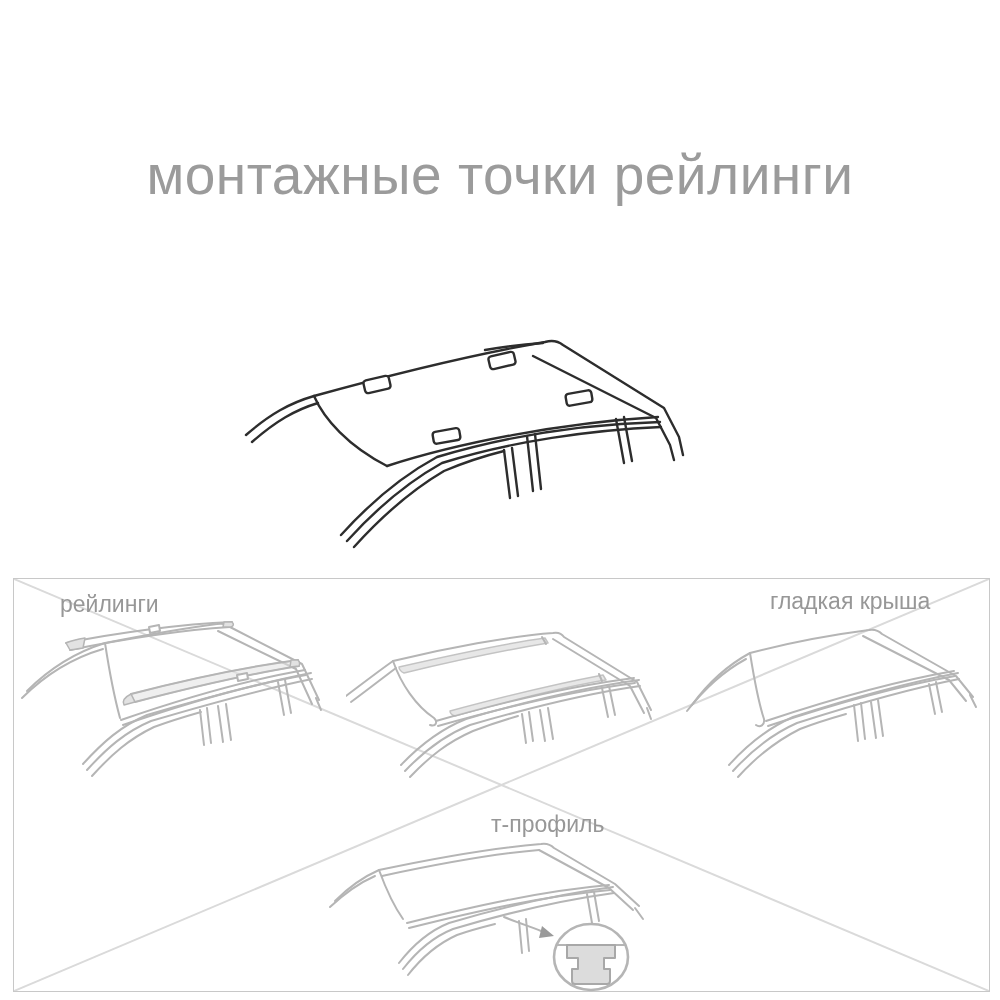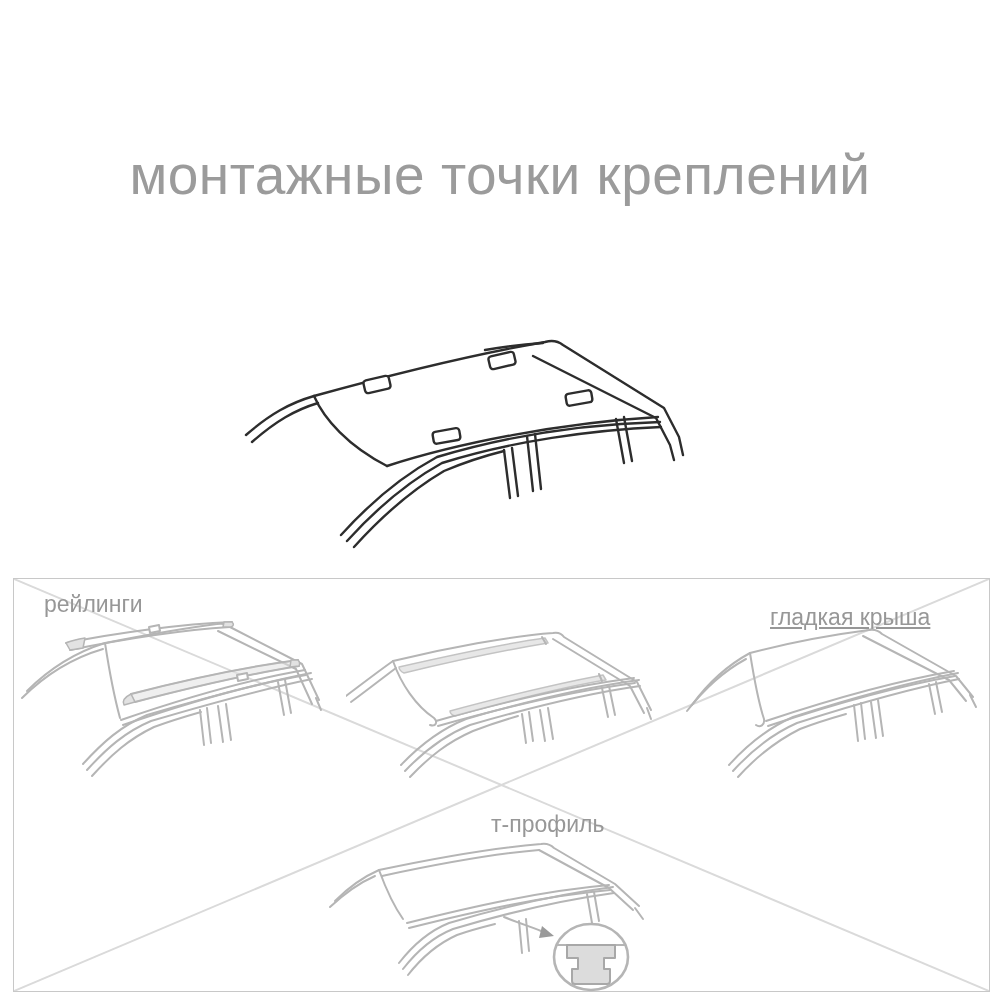--- a/index.html
+++ b/index.html
@@ -15,41 +15,41 @@
   .main-diagram{position:absolute;left:230px;top:315px;}
   .panel{
     position:absolute;left:13px;top:578px;width:975px;height:412px;
     border:1px solid var(--panel-border,#c8c8c8);box-sizing:content-box;
   }
   .cross{position:absolute;left:0;top:0;}
   .roof-label{
     position:absolute;font-size:23px;color:var(--label-color,#979797);
     white-space:nowrap;line-height:1.1;
   }
-  .lbl-railings{left:30px;top:13px;}
+  .lbl-railings{left:46px;top:13px;}
   .lbl-integrated{left:343px;top:14px;}
-  .lbl-smooth{left:756px;top:26px;text-decoration:underline;}
+  .lbl-smooth{left:756px;top:10px;}
   .lbl-tprofile{left:440px;top:233px;margin-left:37px;}
   .car{position:absolute;}
   .car1{left:7px;top:32px;}
   .car2{left:332px;top:37px;}
   .car3{left:672px;top:34px;}
   .car4{left:277px;top:260px;}
   svg .ink{stroke:var(--main-stroke,#2d2d2d);stroke-width:2.4;fill:none;
            stroke-linecap:round;stroke-linejoin:round;}
   svg .gray{stroke:var(--gray-stroke,#b5b5b5);stroke-width:2;fill:none;
             stroke-linecap:round;stroke-linejoin:round;}
   svg .shade{fill:var(--shade-fill,#e2e2e2);stroke:var(--gray-stroke,#b5b5b5);
              stroke-width:1.5;stroke-linejoin:round;}
   svg .whitebox{fill:#ffffff;}
 </style>
 </head>
 <body>
 
-<div class="title">монтажные точки креплений</div>
+<div class="title">монтажные точки рейлинги</div>
 
 <svg class="main-diagram" width="470" height="255" viewBox="0 0 470 255">
   <g class="ink">
 
     <path d="M 16,120 C 40,99 60,88 84,81"></path>
     <path d="M 22,127 C 46,106 65,95 88,88"></path>
 
     <path d="M 84,81 C 160,60 240,40 315,27 C 322,25 328,26 333,30 L 434,93 L 449,122 L 453,140"></path>
     <path d="M 255,35 C 278,31 298,29 313,28"></path>
     <path d="M 303,41 L 426,103 L 440,130 L 444,145"></path>

